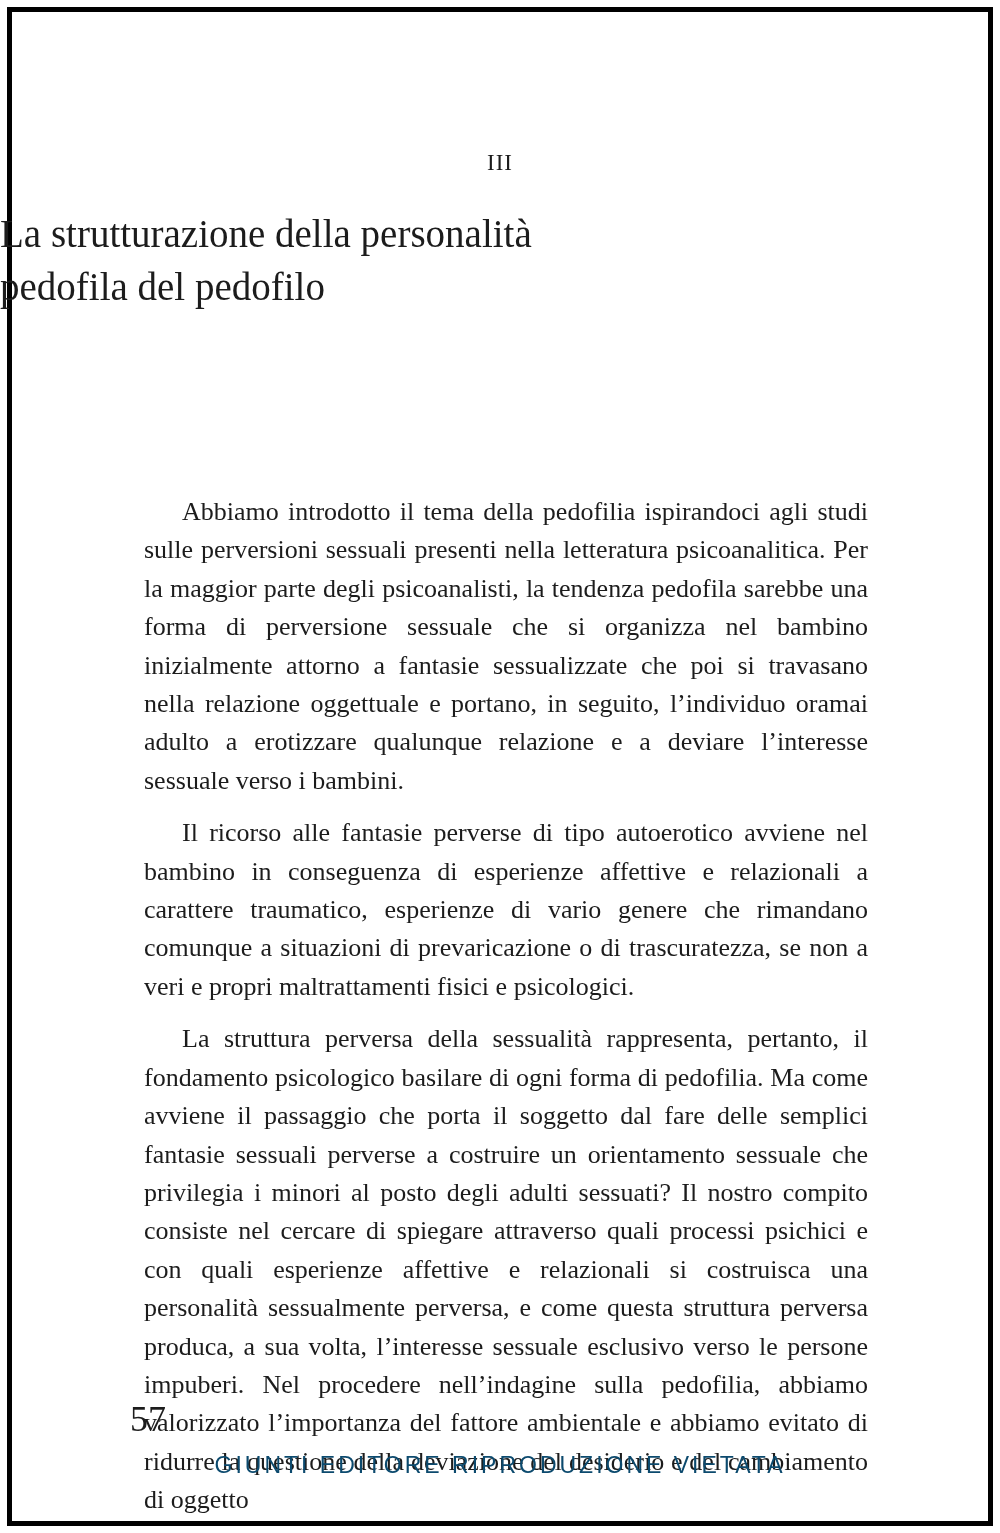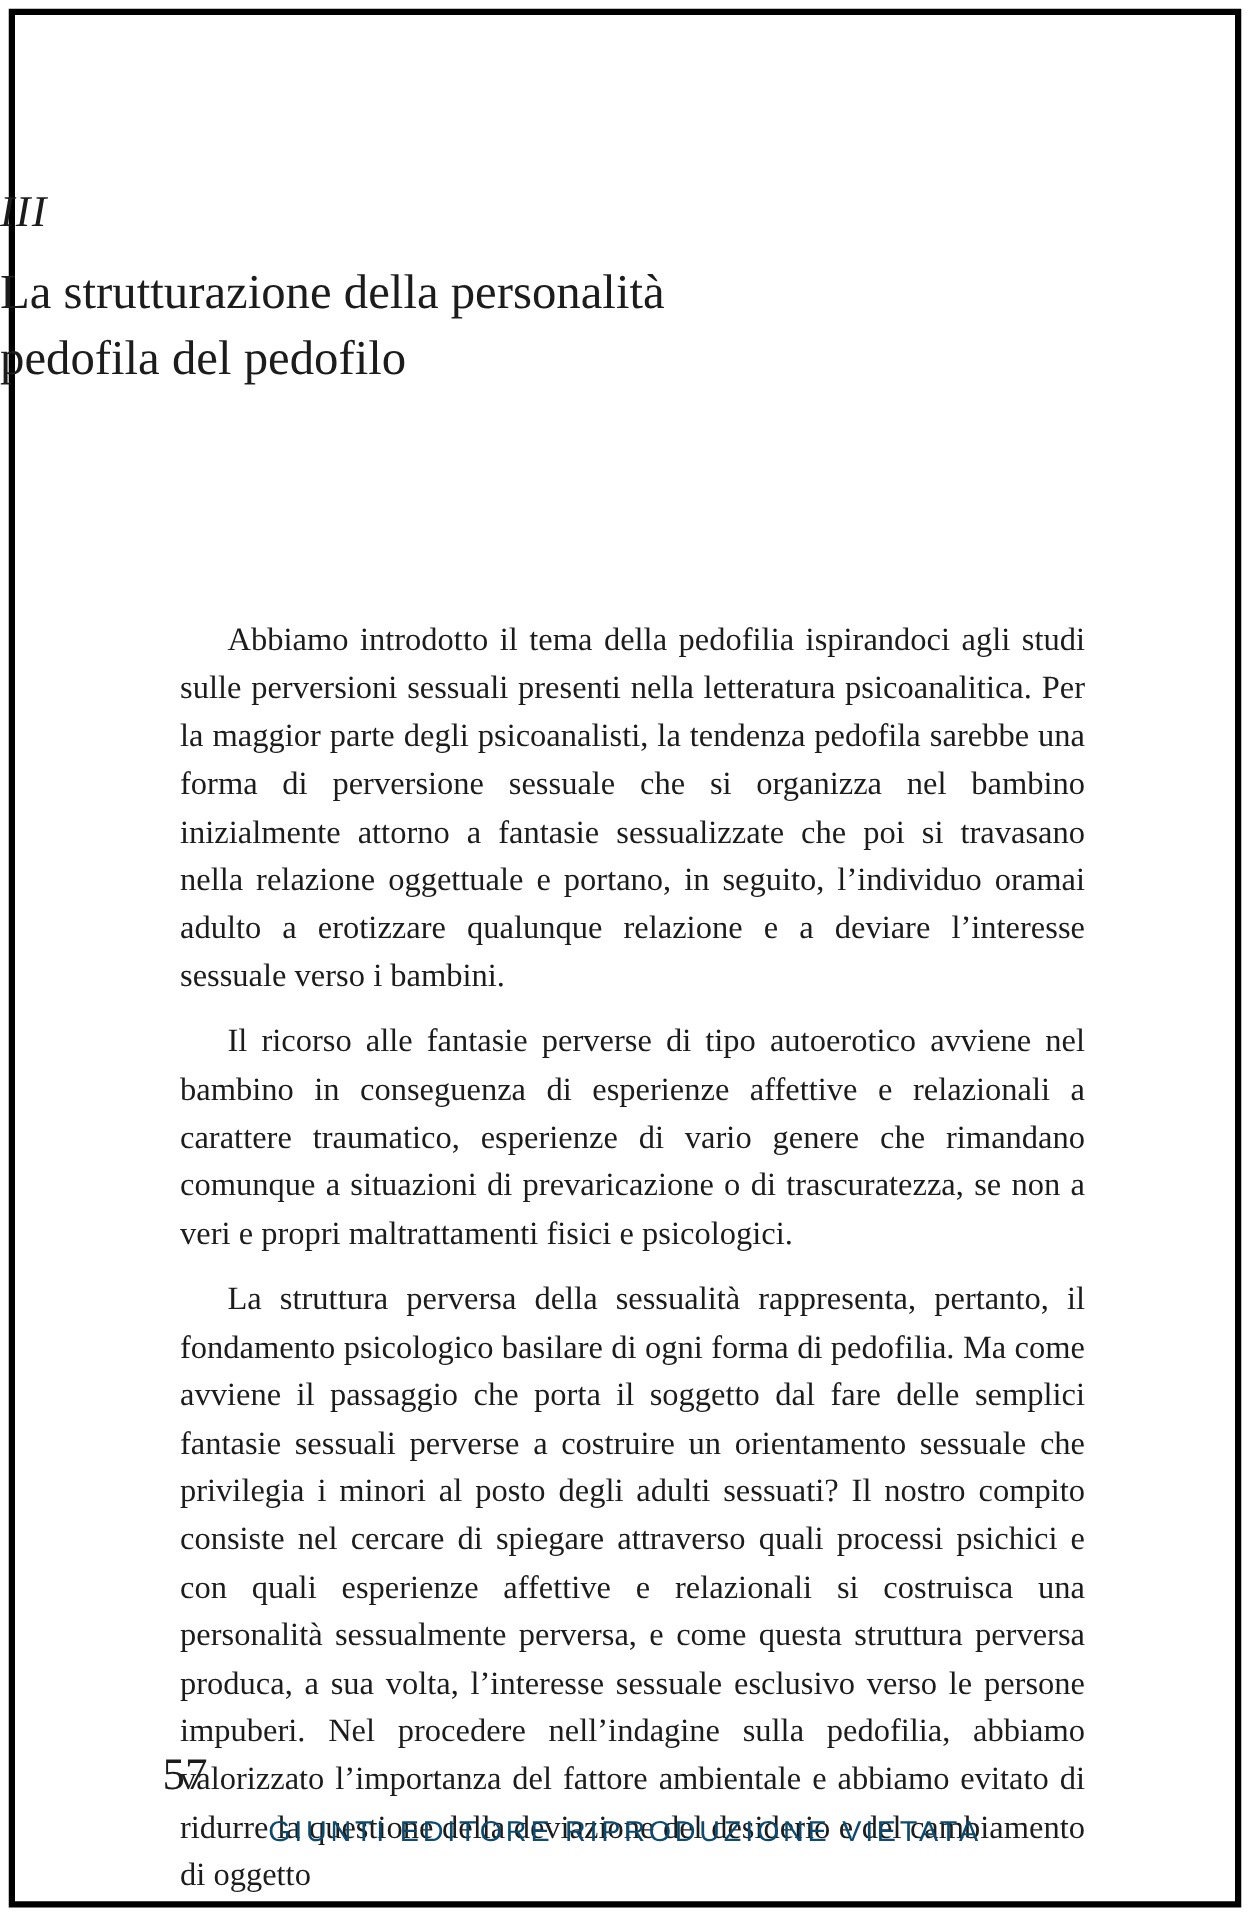--- a/index.html
+++ b/index.html
@@ -19,23 +19,23 @@
     position: absolute;
     inset: 7px;
     border: 5px solid #000000;
     pointer-events: none;
   }
   .chapter-number {
     position: absolute;
     top: 150px;
     left: 0;
     width: 100%;
-    font-size: 35px;
+    text-align: center;
+    font-size: 23px;
     letter-spacing: 1px;
-    font-style: italic;
   }
   .chapter-title {
     position: absolute;
     top: 207px;
     left: 0;
     width: 100%;
     text-align: left;
     font-size: 39px;
     line-height: 53px;
   }

